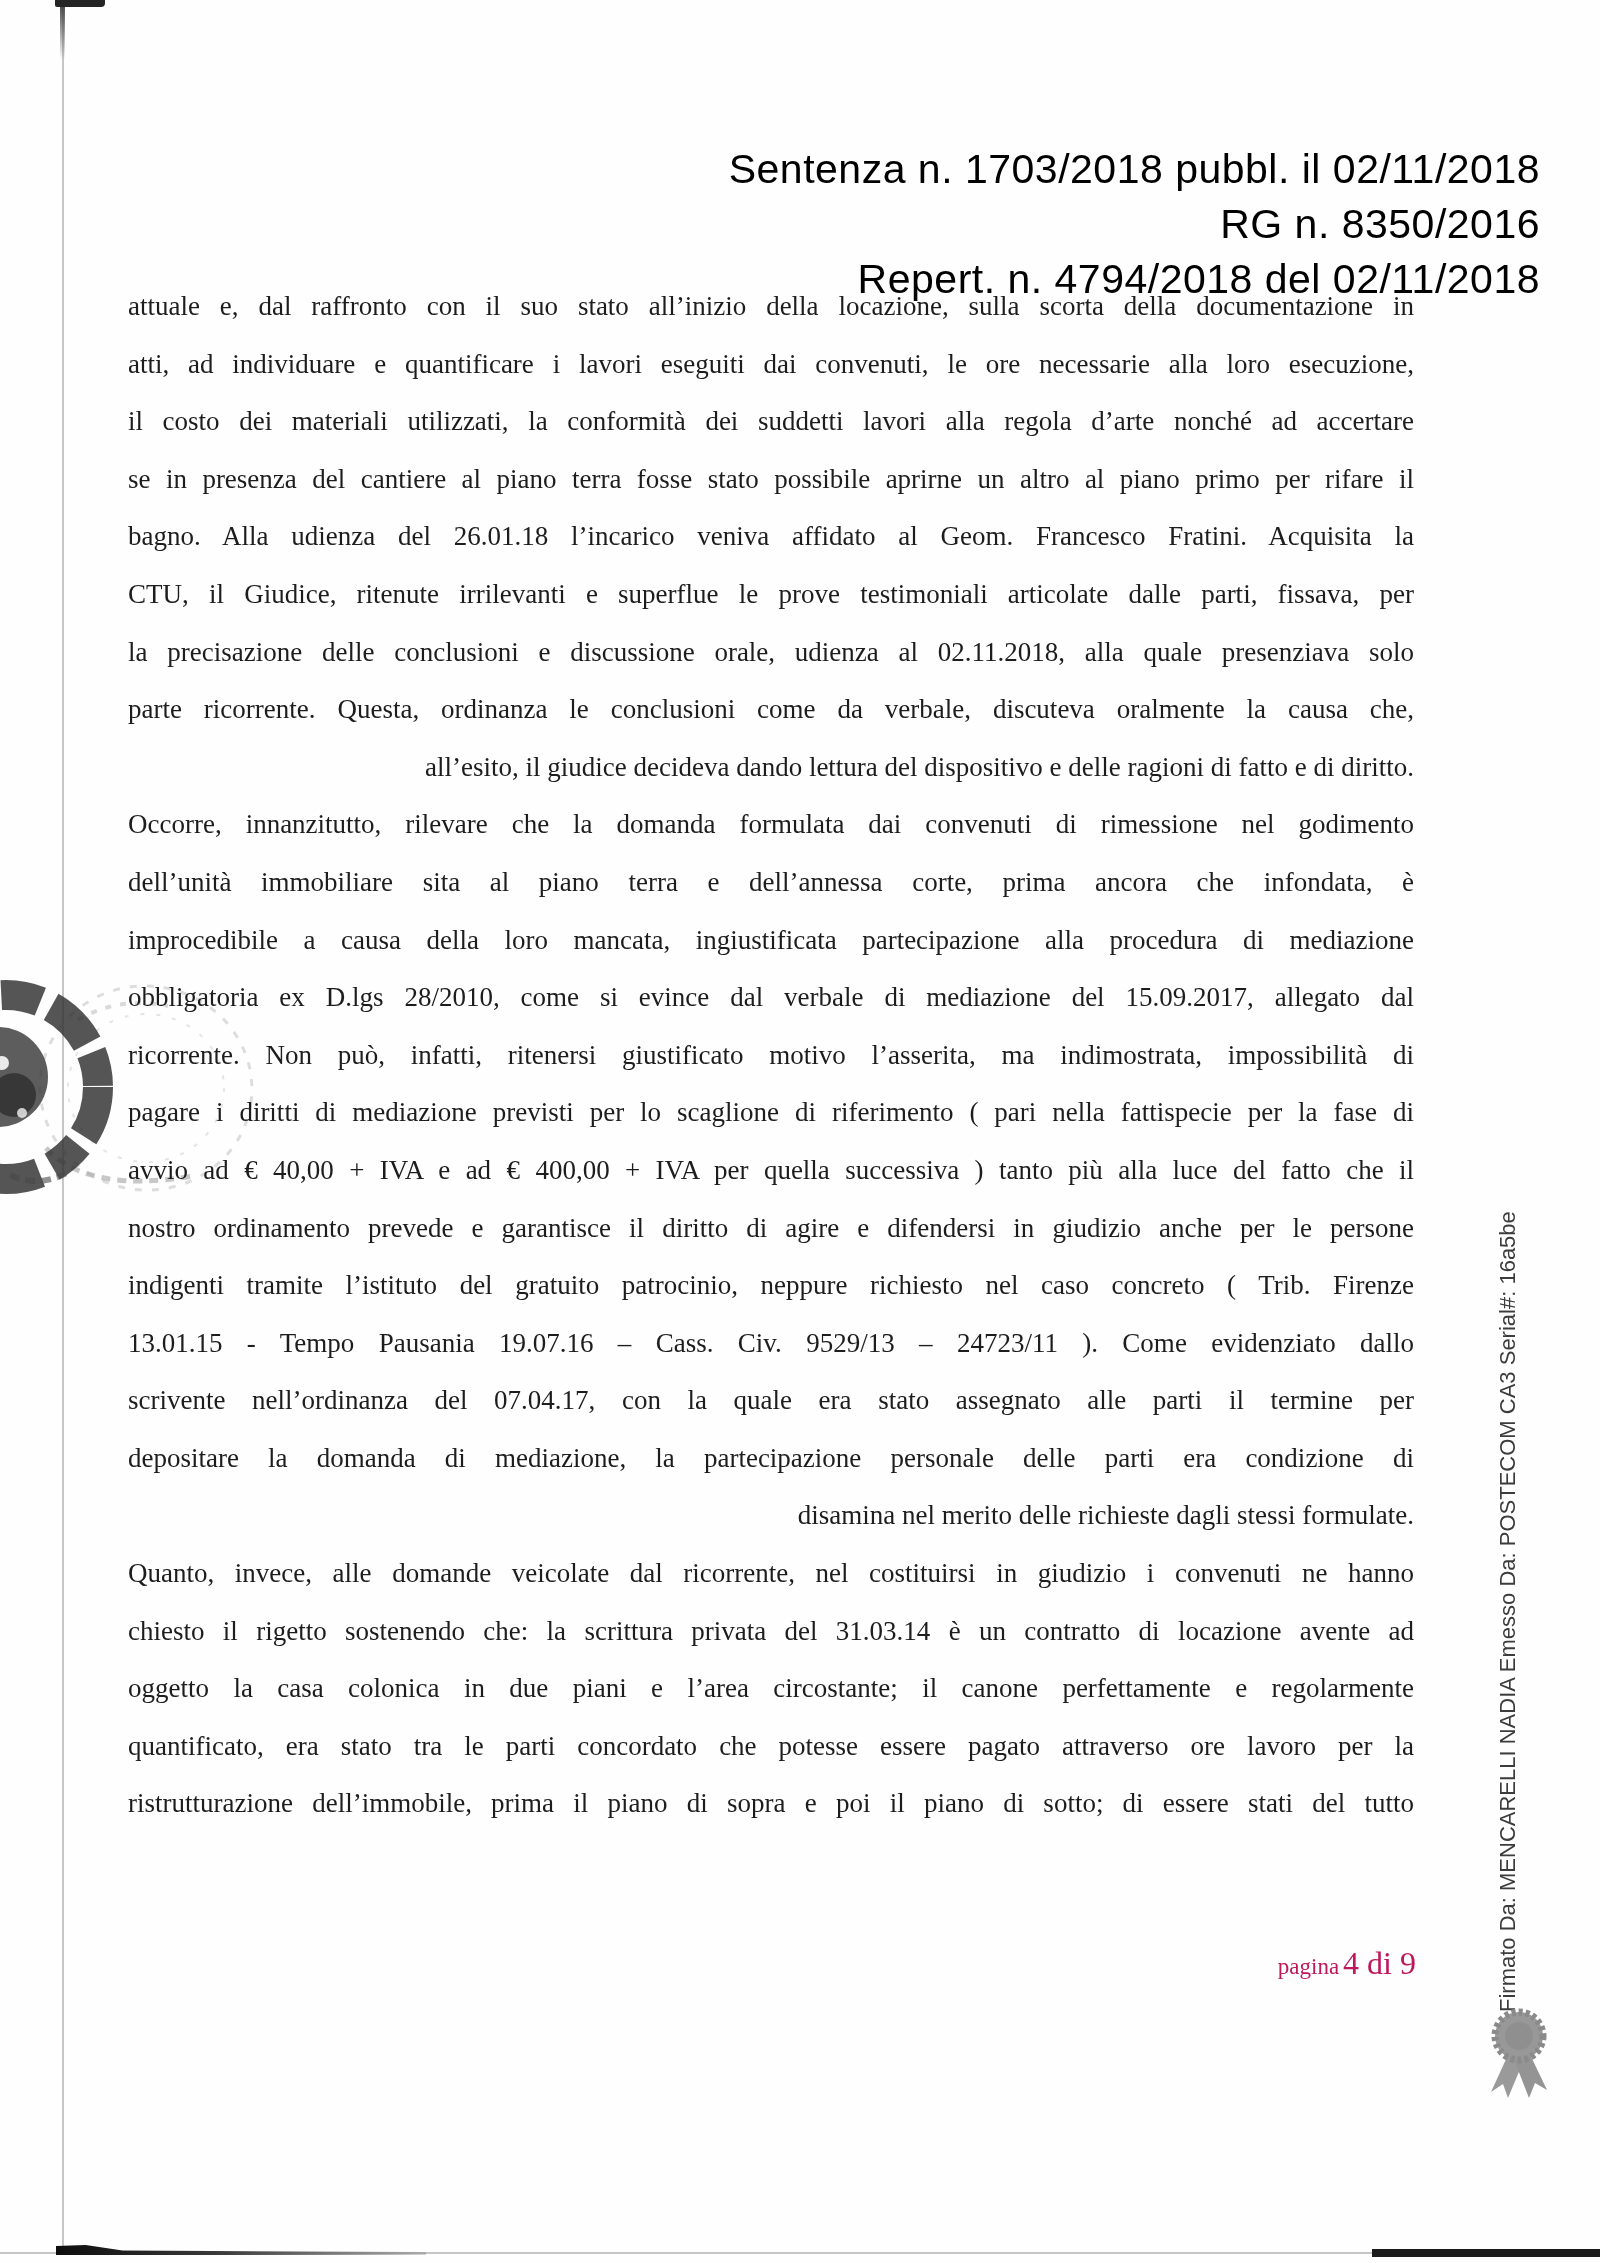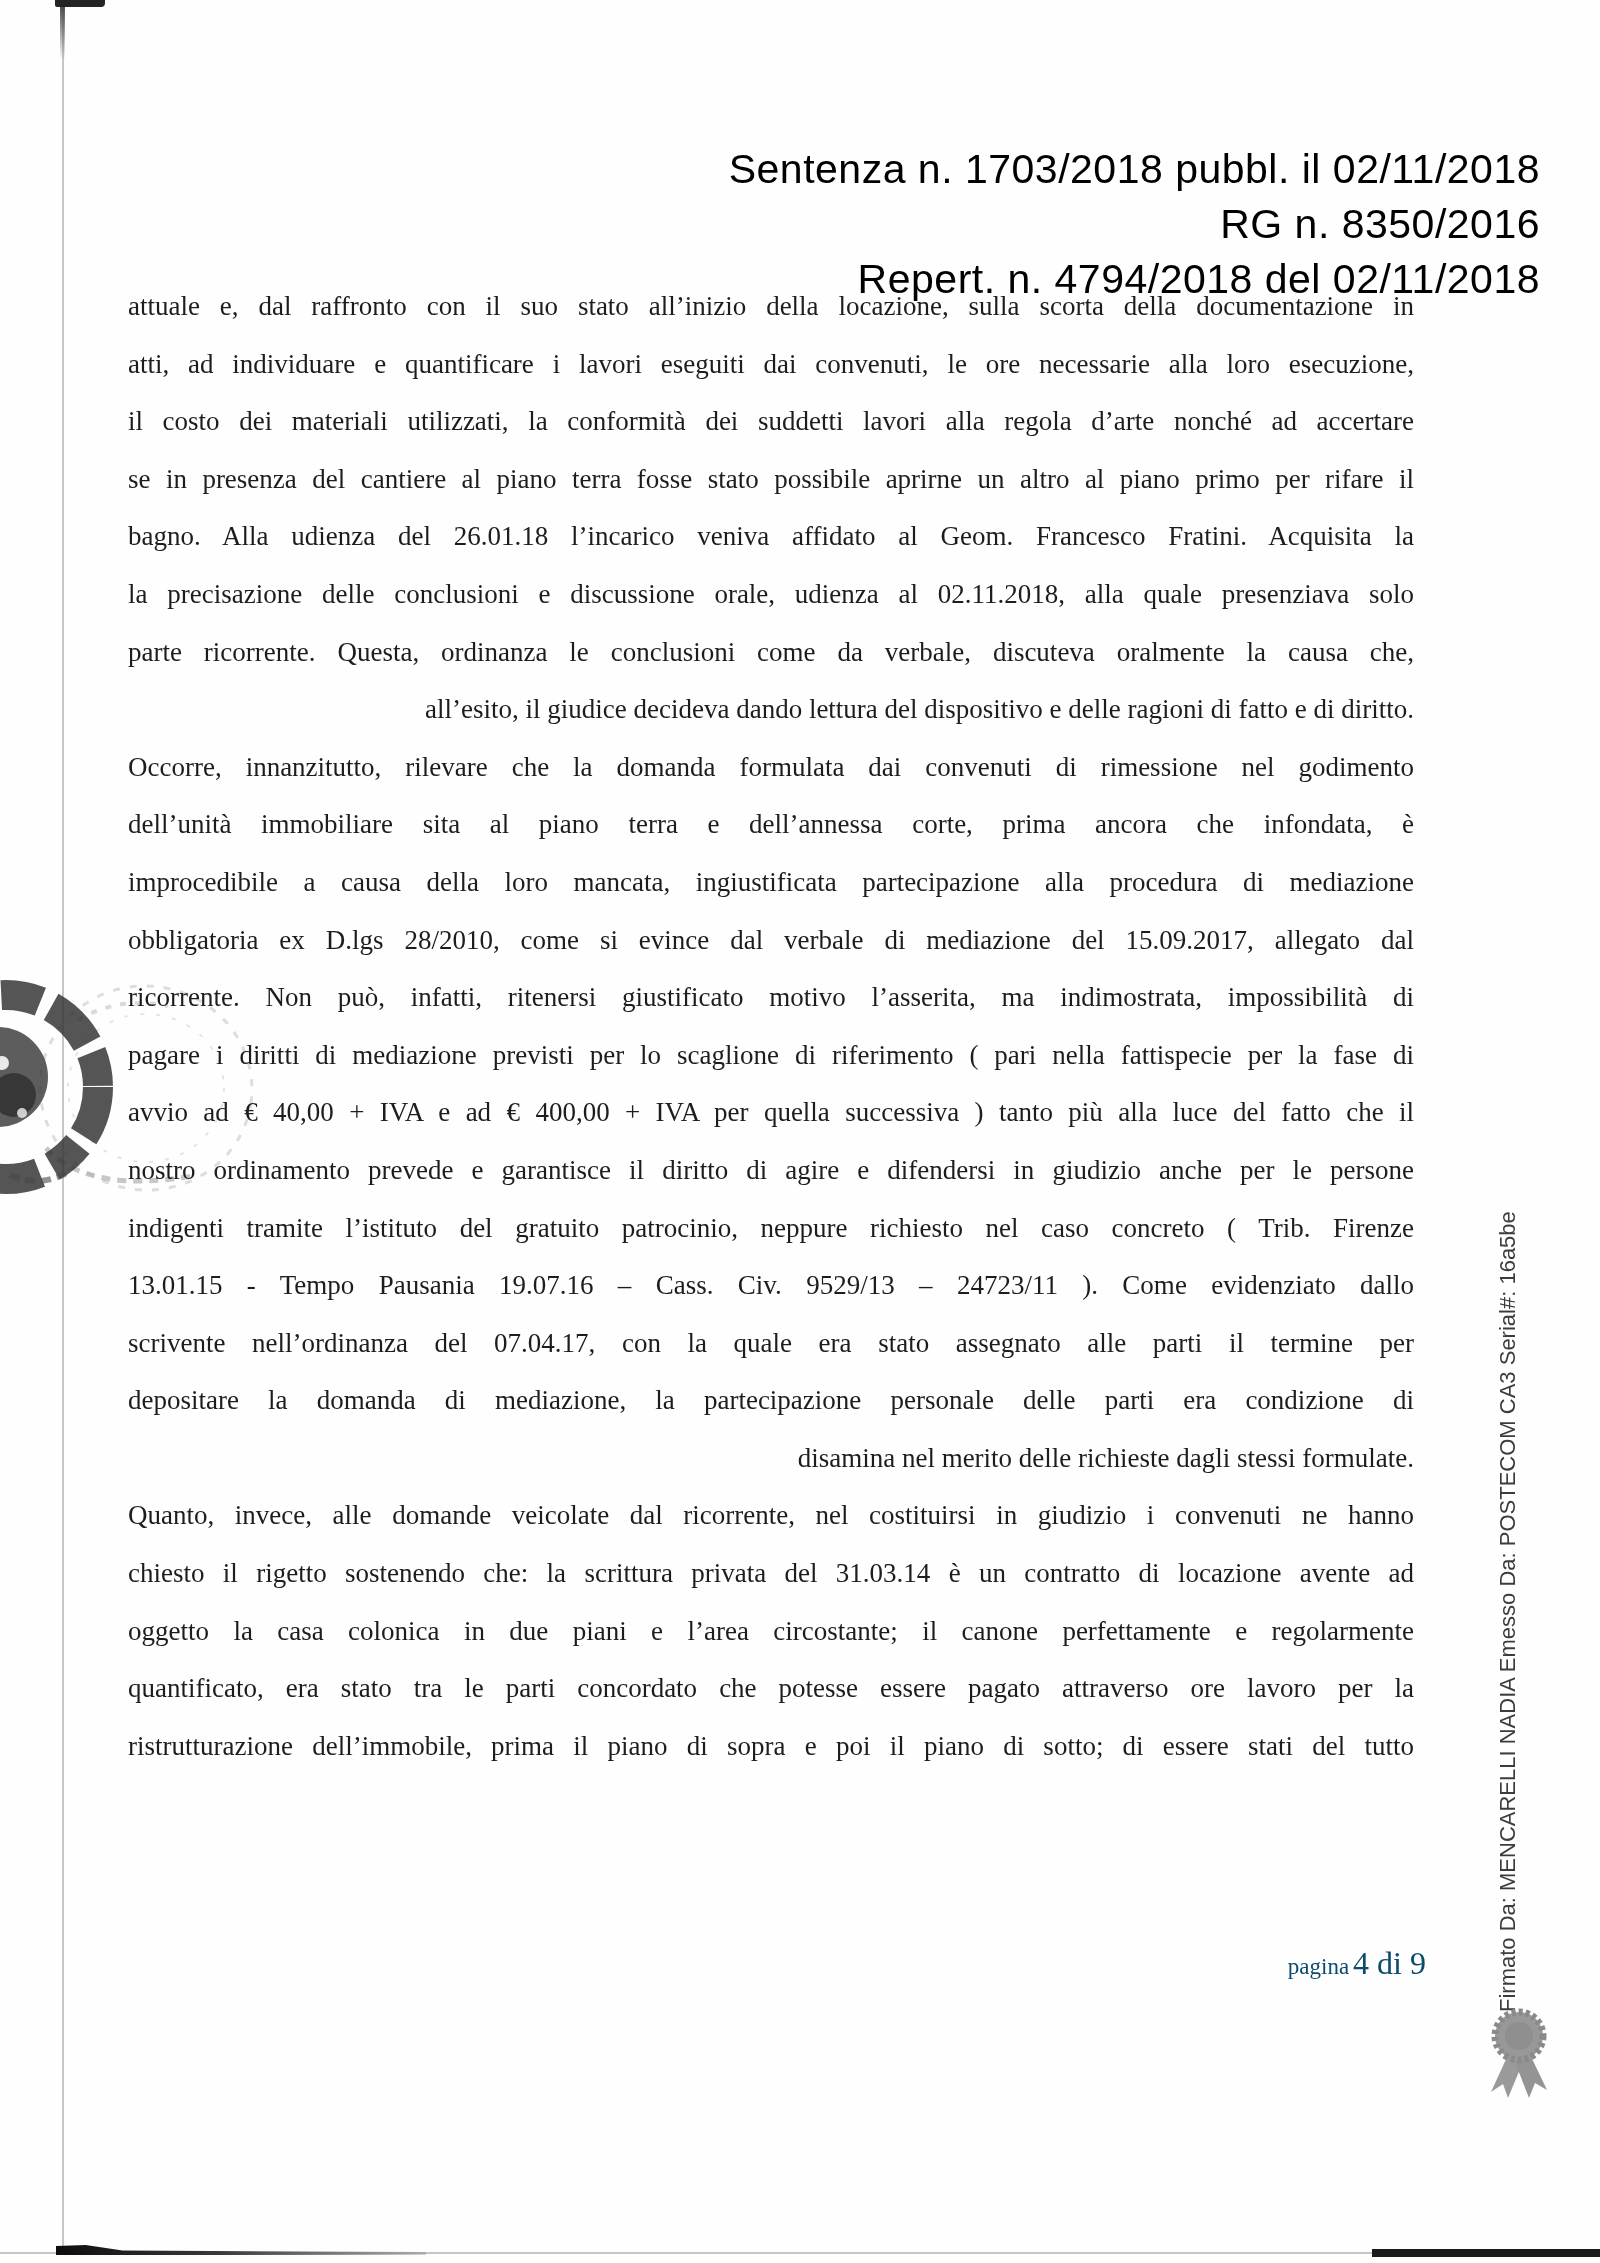--- a/index.html
+++ b/index.html
@@ -54,24 +54,24 @@
     text-justify: inter-word;
   }
   .body-line.flush {
     text-align: right;
   }
 
   
   .page-footer {
     position: absolute;
     top: 1945px;
-    left: 140px;
+    left: 130px;
     width: 1286px;
     text-align: right;
-    color: #0c4a6e;
+    color: #be185d;
     font-family: "Liberation Serif", serif;
   }
   .page-footer .small { font-size: 23px; }
   .page-footer .big   { font-size: 32px; }
 
   
   .signature-strip {
     position: absolute;
     left: 1163px;
     top: 1652px;
@@ -179,20 +179,21 @@
     <div>RG n. 8350/2016</div>
     <div>Repert. n. 4794/2018 del 02/11/2018</div>
   </div>
 
   <div class="body-text" id="bodyText">
       <div class="body-line justify">attuale e, dal raffronto con il suo stato all’inizio della locazione, sulla scorta della documentazione in</div>
       <div class="body-line justify">atti, ad individuare e quantificare i lavori eseguiti dai convenuti, le ore necessarie alla loro esecuzione,</div>
       <div class="body-line justify">il costo dei materiali utilizzati, la conformità dei suddetti lavori alla regola d’arte nonché ad accertare</div>
       <div class="body-line justify">se in presenza del cantiere al piano terra fosse stato possibile aprirne un altro al piano primo per rifare il</div>
       <div class="body-line justify">bagno. Alla udienza del 26.01.18 l’incarico veniva affidato al Geom. Francesco Fratini. Acquisita la</div>
+      <div class="body-line justify">CTU, il Giudice, ritenute irrilevanti e superflue le prove testimoniali articolate dalle parti, fissava, per</div>
       <div class="body-line justify">la precisazione delle conclusioni e discussione orale, udienza al 02.11.2018, alla quale presenziava solo</div>
       <div class="body-line justify">parte ricorrente. Questa, ordinanza le conclusioni come da verbale, discuteva oralmente la causa che,</div>
       <div class="body-line flush">all’esito, il giudice decideva dando lettura del dispositivo e delle ragioni di fatto e di diritto.</div>
       <div class="body-line justify">Occorre, innanzitutto, rilevare che la domanda formulata dai convenuti di rimessione nel godimento</div>
       <div class="body-line justify">dell’unità immobiliare sita al piano terra e dell’annessa corte, prima ancora che infondata, è</div>
       <div class="body-line justify">improcedibile a causa della loro mancata, ingiustificata partecipazione alla procedura di mediazione</div>
       <div class="body-line justify">obbligatoria ex D.lgs 28/2010, come si evince dal verbale di mediazione del 15.09.2017, allegato dal</div>
       <div class="body-line justify">ricorrente. Non può, infatti, ritenersi giustificato motivo l’asserita, ma indimostrata, impossibilità di</div>
       <div class="body-line justify">pagare i diritti di mediazione previsti per lo scaglione di riferimento ( pari nella fattispecie per la fase di</div>
       <div class="body-line justify">avvio ad € 40,00 + IVA e ad € 400,00 + IVA per quella successiva ) tanto più alla luce del fatto che il</div>

